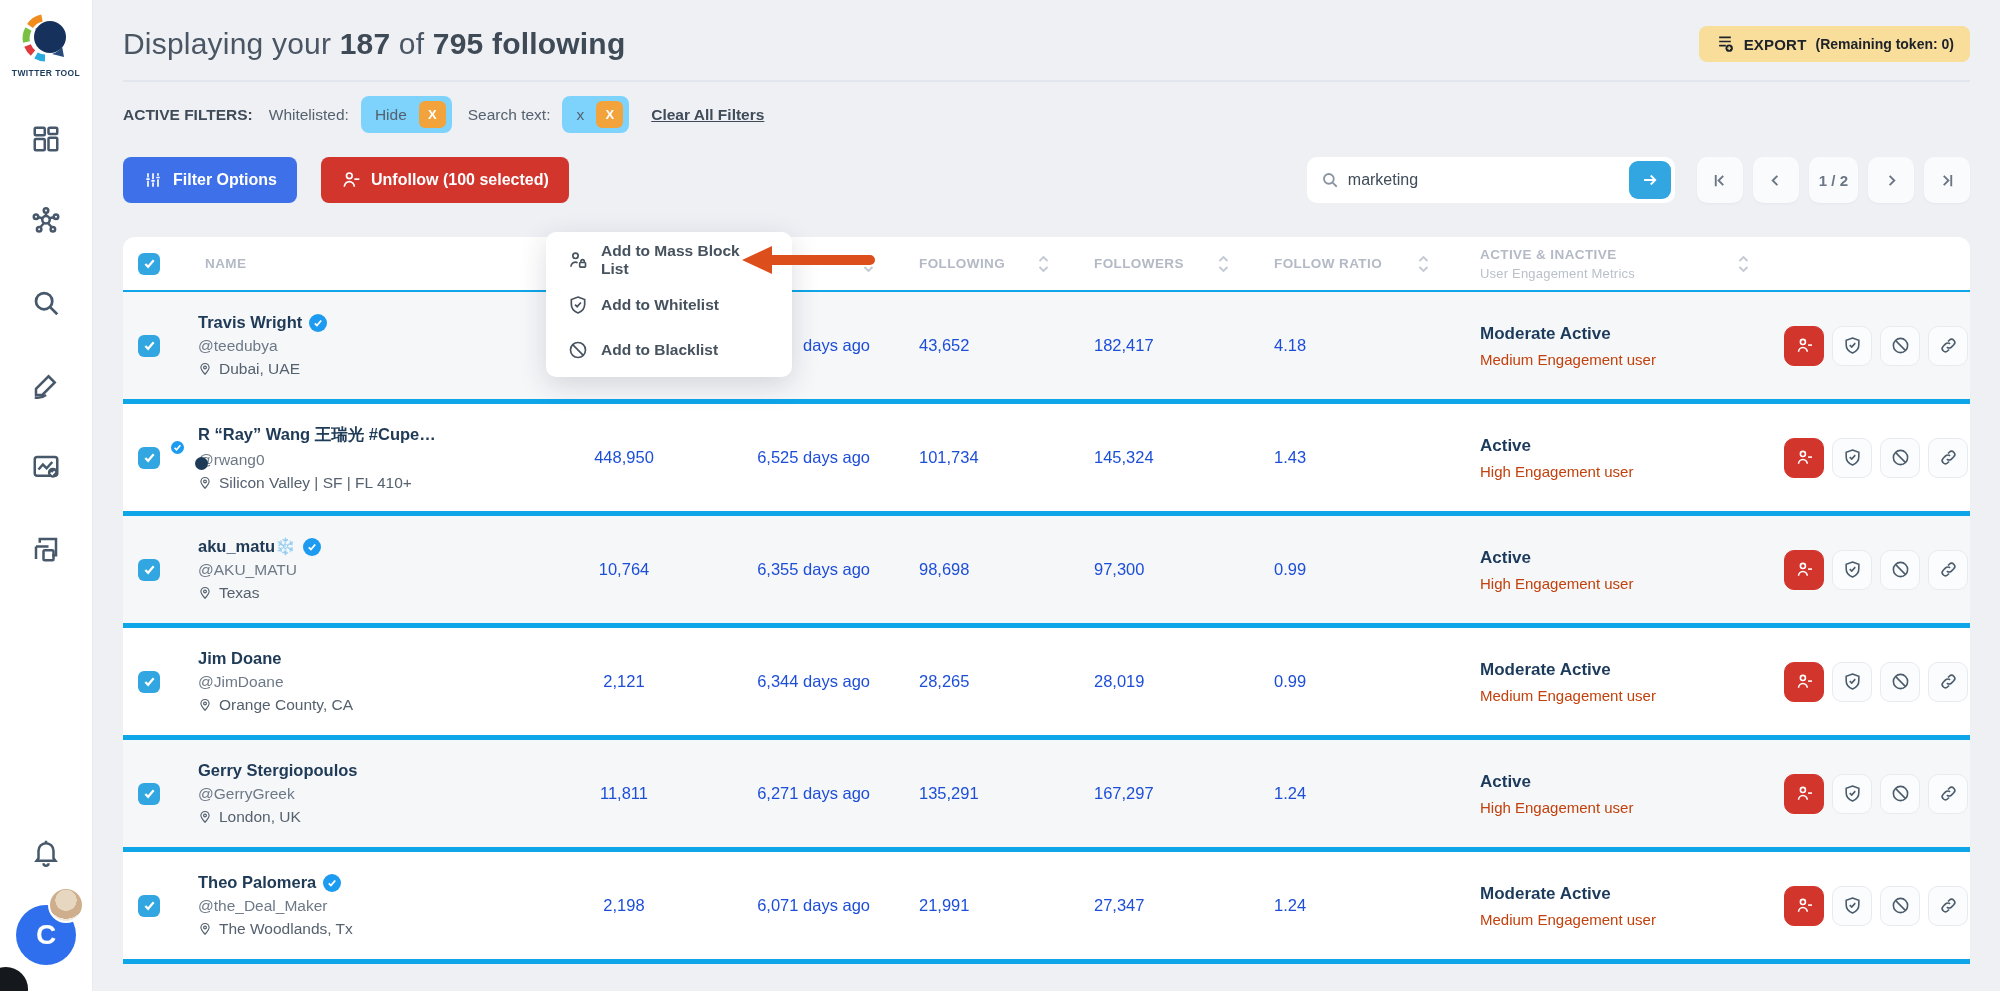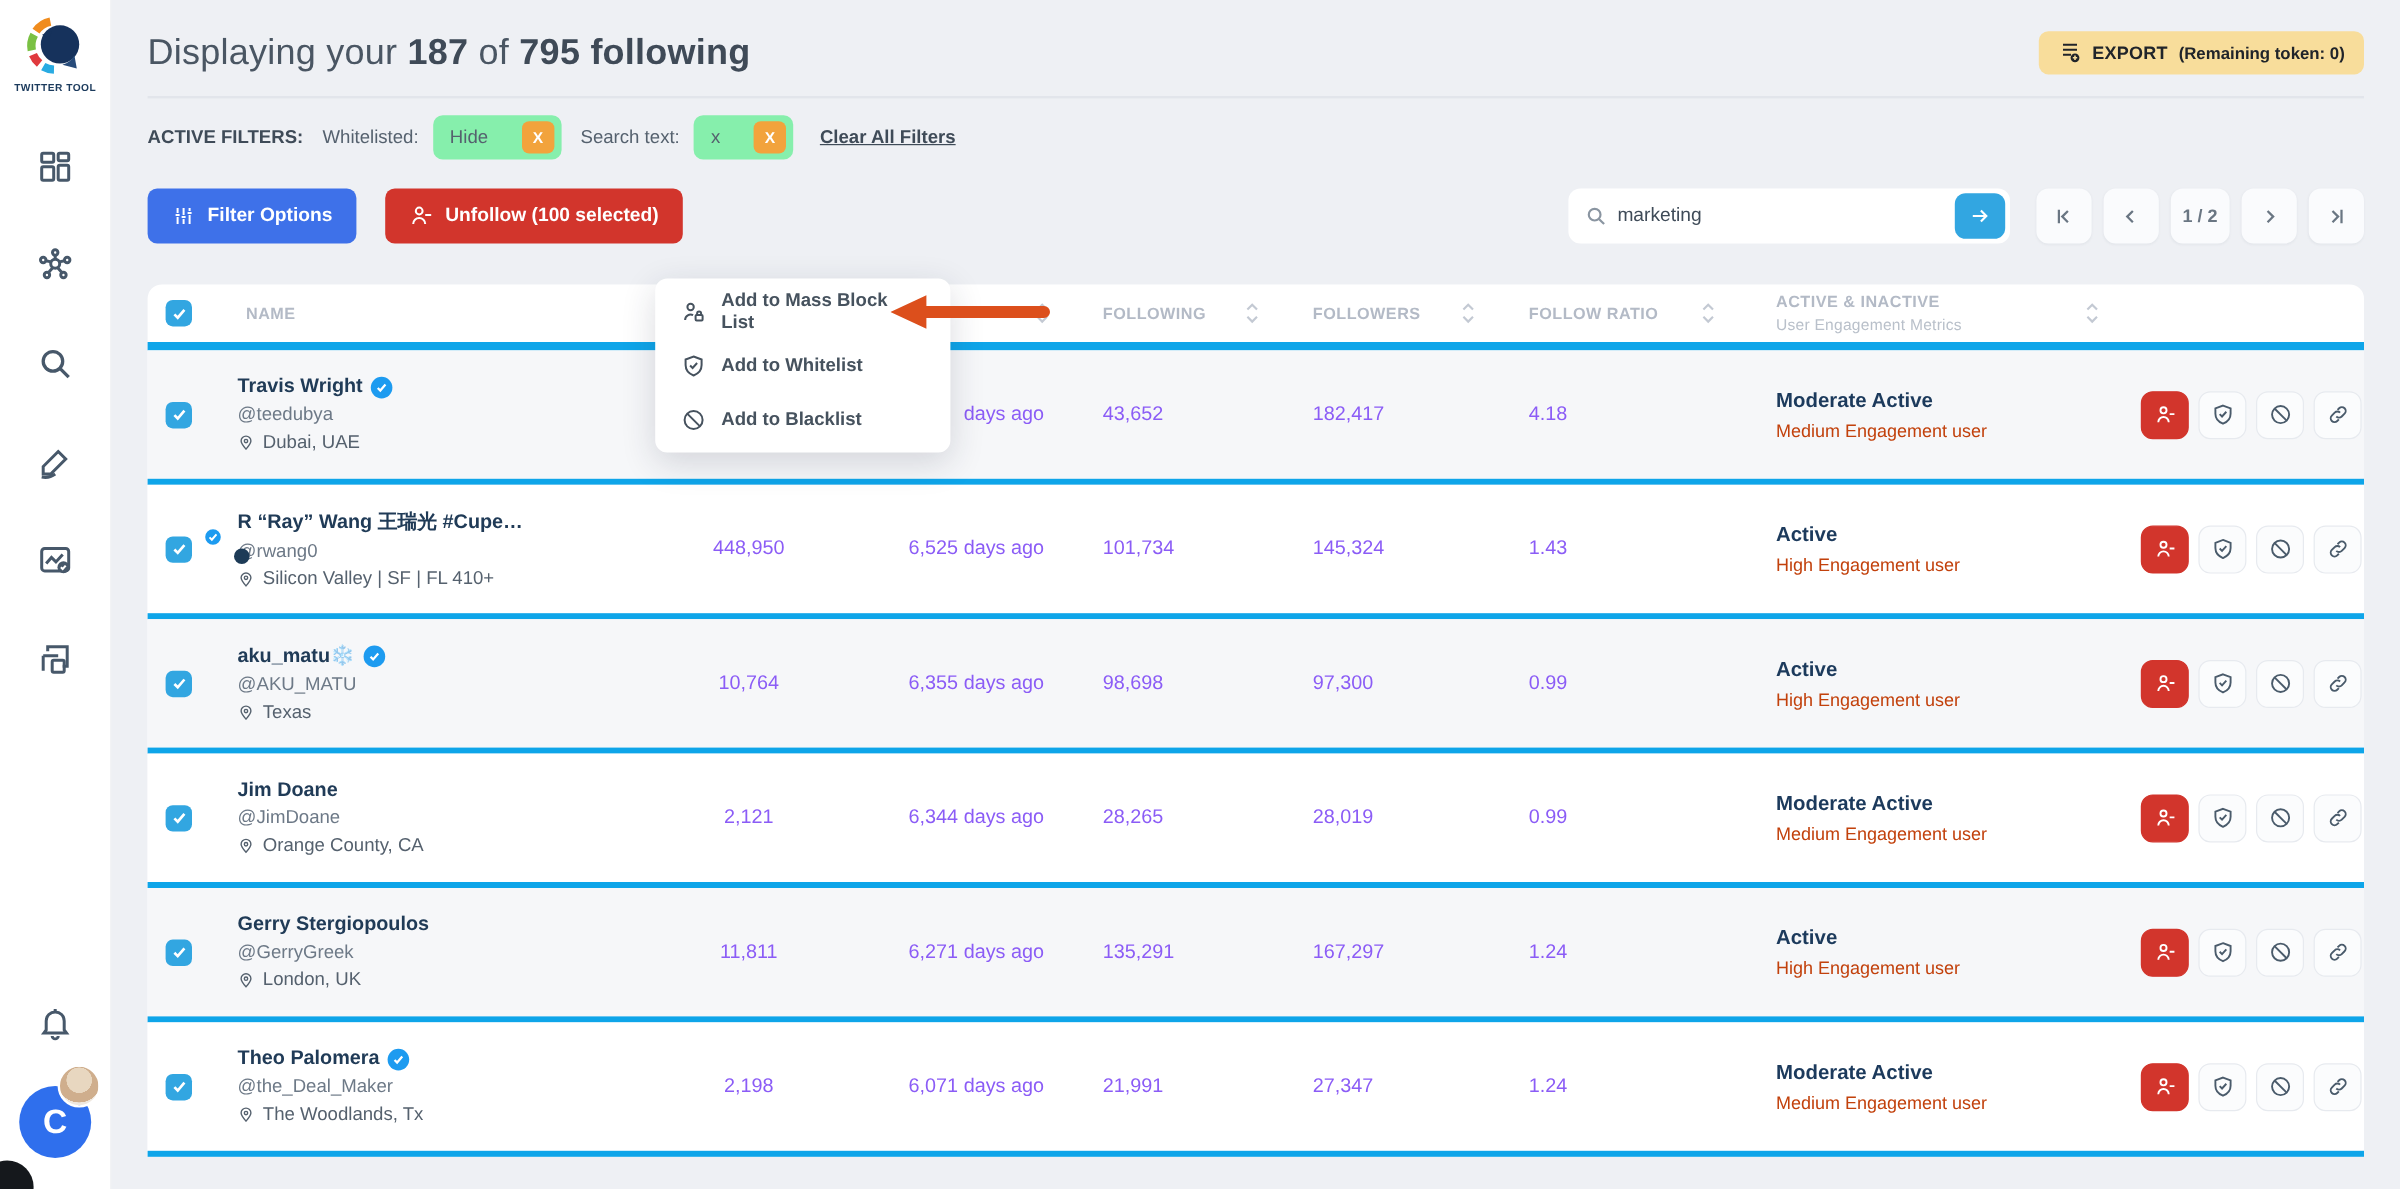--- a/index.html
+++ b/index.html
@@ -35,22 +35,22 @@
   .export-label { font-size:15px; font-weight:800; color:#20242a; letter-spacing:.2px; }
   .export-note { font-size:14px; font-weight:600; color:#20242a; }
   .export-ic { width:20px; height:20px; color:#20242a; }
 
   .title-divider { margin-top:18px; border-bottom:2px solid #e2e5eb; }
 
   
   .filters-row { display:flex; align-items:center; margin-top:14px; font-size:15.5px; }
   .filters-label { font-weight:800; color:#3f4b58; }
   .filter-name { color:#55616e; margin-left:16px; }
-  .chip { background:#86efac; border-radius:8px; padding:5px 6px 5px 14px; display:flex; align-items:center;
-          gap:28px; color:#55616e; margin-left:12px; }
+  .chip { background:#7dd3fc; border-radius:8px; padding:5px 6px 5px 14px; display:flex; align-items:center;
+          gap:12px; color:#55616e; margin-left:12px; }
   .chip-x { background:#f2a33c; width:27px; height:27px; border-radius:6px; color:#fff; border:none;
             display:flex; align-items:center; justify-content:center; font-size:13px; font-weight:700; cursor:pointer; }
   .clear-link { color:#3f4b58; font-weight:700; text-decoration:underline; margin-left:22px; cursor:pointer; }
 
   
   .toolbar { margin-top:24px; display:flex; align-items:center; }
   .btn { height:46px; border:none; border-radius:8px; display:flex; align-items:center; gap:10px;
          font-size:16px; font-weight:600; padding:0 20px; cursor:pointer; font-family:inherit; }
   .btn-filter { background:#3e71e9; color:#fff; }
   .btn-unfollow { background:#d2352c; color:#fff; margin-left:24px; }
@@ -67,21 +67,21 @@
   .search-go svg { width:18px; height:18px; }
   .pagination { margin-left:22px; display:flex; gap:10px; align-items:center; }
   .page-btn { min-width:46px; height:46px; background:#fafbfd; border:none; border-radius:10px; color:#6a7683;
               display:flex; align-items:center; justify-content:center; cursor:pointer; font-size:15px;
               font-weight:600; box-shadow:0 1px 2px rgba(40,50,70,.05); padding:0 10px; }
   .page-btn svg { width:15px; height:15px; }
 
   
   .table-card { margin-top:34px; background:#fff; border-radius:12px 12px 0 0; position:relative; }
   .tgrid { display:grid; grid-template-columns:52px 374px 150px 190px 175px 180px 200px 320px 1fr; align-items:center; }
-  .thead { height:55px; border-bottom:7px solid #0ea5e9; color:#b3bac6; font-size:13.5px; font-weight:700; letter-spacing:.4px; }
+  .thead { height:55px; border-bottom:2px solid #0ea5e9; color:#b3bac6; font-size:13.5px; font-weight:700; letter-spacing:.4px; }
   .th { display:flex; align-items:center; }
   .th-label { padding-left:30px; }
   .sort-ic { width:13px; height:18px; color:#c3c9d3; margin-left:auto; margin-right:14px; flex:none; cursor:pointer; }
   .th-active { flex-direction:column; align-items:flex-start; justify-content:center; padding-left:36px; gap:4px; }
   .th-active-sub { font-weight:400; letter-spacing:.2px; color:#b9c0ca; font-size:13px; text-transform:none; }
   .th-active-wrap { display:flex; width:100%; align-items:center; }
 
   .trow { height:112px; border-bottom:5px solid #0ea5e9; background:#fff; }
   .trow.alt { background:#f6f7f9; }
   .cb { width:22px; height:22px; border-radius:6px; background:#32a6e1; display:flex; align-items:center;
@@ -95,21 +95,21 @@
   .av-badge svg { width:9px; height:9px; color:#fff; }
   .av-dot { display:none; position:absolute; left:12px; bottom:-12px; width:13px; height:13px; border-radius:50%; background:#1d3b57; }
   .who { display:flex; flex-direction:column; gap:5px; min-width:0; }
   .uname { font-weight:700; font-size:16.5px; color:#203b57; display:flex; align-items:center; gap:7px; white-space:nowrap; }
   .vbadge { width:18px; height:18px; border-radius:50%; background:#1d9bf0; display:flex; align-items:center;
             justify-content:center; flex:none; }
   .vbadge svg { width:10px; height:10px; color:#fff; }
   .handle { color:#6d7987; font-size:15.5px; }
   .loc { color:#55616e; font-size:15.5px; display:flex; align-items:center; gap:7px; }
   .pin-ic { width:14px; height:14px; color:#55616e; flex:none; }
-  .num { color:#8b5cf6; font-size:16.5px; }
+  .num { color:#1d4ed8; font-size:16.5px; }
   .td-tweets { text-align:center; }
   .td-date { text-align:right; padding-right:19px; }
   .td-pad { padding-left:30px; }
   .status-cell { display:flex; flex-direction:column; gap:7px; padding-left:36px; }
   .status-title { font-weight:700; font-size:17px; color:#1c3a5c; }
   .status-sub { font-size:15px; color:#c2410c; }
   .actions-cell { display:flex; gap:8px; padding-left:20px; }
   .act-btn { width:40px; height:40px; border-radius:10px; background:#fbfcfd; border:1px solid #e7eaef;
              display:flex; align-items:center; justify-content:center; color:#4a5b6b; cursor:pointer; }
   .act-btn svg { width:19px; height:19px; }

